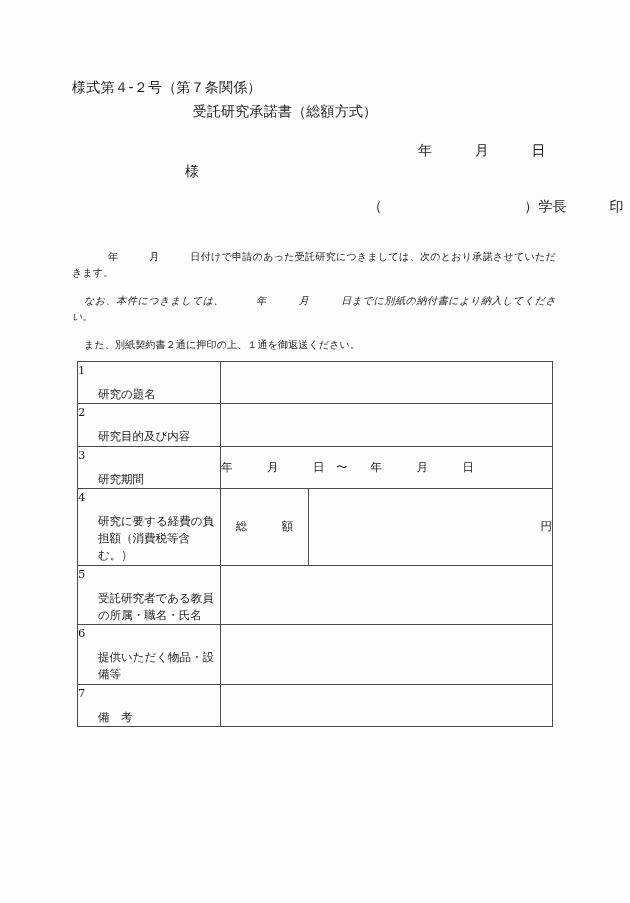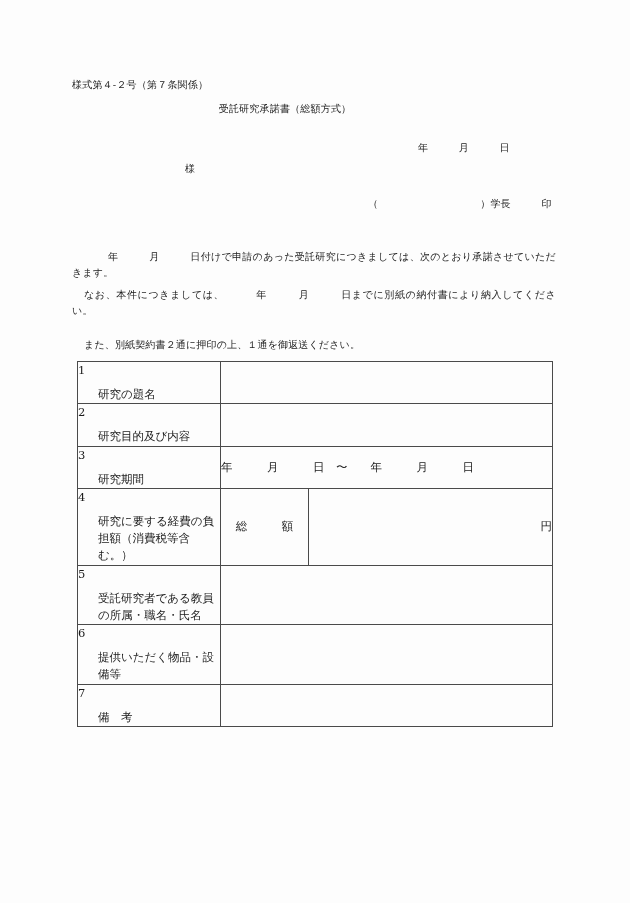--- a/index.html
+++ b/index.html
@@ -18,42 +18,42 @@
     height: 903px;
     background: #fdfdfd;
     overflow: hidden;
     box-sizing: border-box;
   }
 
   
   .txt {
     position: absolute;
     white-space: pre;
-    font-size: 10px;
+    font-size: 14px;
     line-height: 1.55;
     letter-spacing: 0.2px;
   }
   .blk {
     position: absolute;
     font-size: 10px;
     line-height: 1.62;
     letter-spacing: 0.15px;
     text-align: justify;
   }
 
   
   #form-no       { left: 72px;  top: 77px; }
   #doc-title     { left: 0;     top: 101px; width: 570px; text-align: center; }
   #date-line     { left: 418px; top: 140px; }
   #addressee     { left: 185px; top: 161px; }
   #signature     { left: 368px; top: 196px; }
 
   
   #para-1 { left: 72px; top: 249px; width: 484px; text-indent: 36px; }
-  #para-2 { left: 72px; top: 287px; width: 484px; text-indent: 12px; }
+  #para-2 { left: 72px; top: 293px; width: 484px; text-indent: 12px; font-style: italic; }
   #para-3 { left: 72px; top: 325px; width: 484px; text-indent: 12px; margin-top: 12px; }
 
   
   #form-table {
     position: absolute;
     left: 77px;
     top: 361px;
     width: 475px;
     border-collapse: collapse;
     table-layout: fixed;

